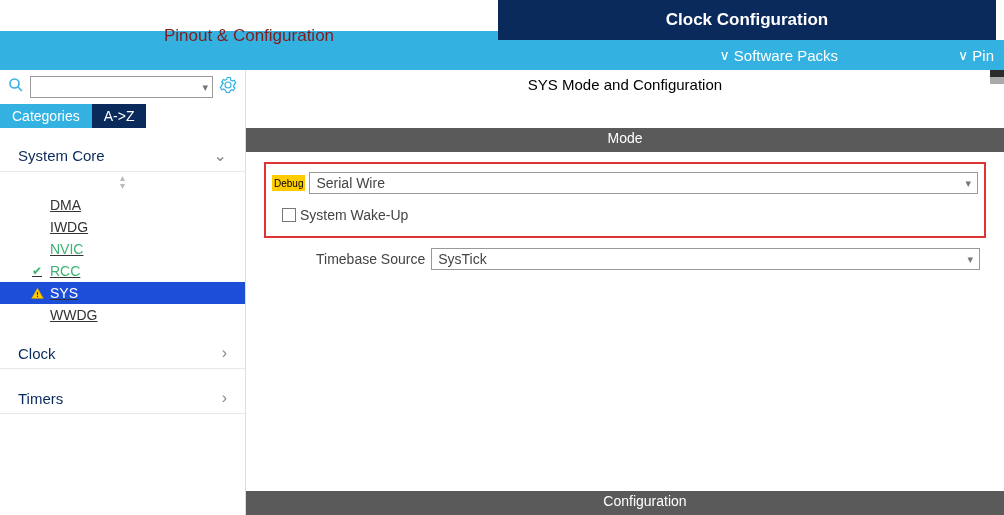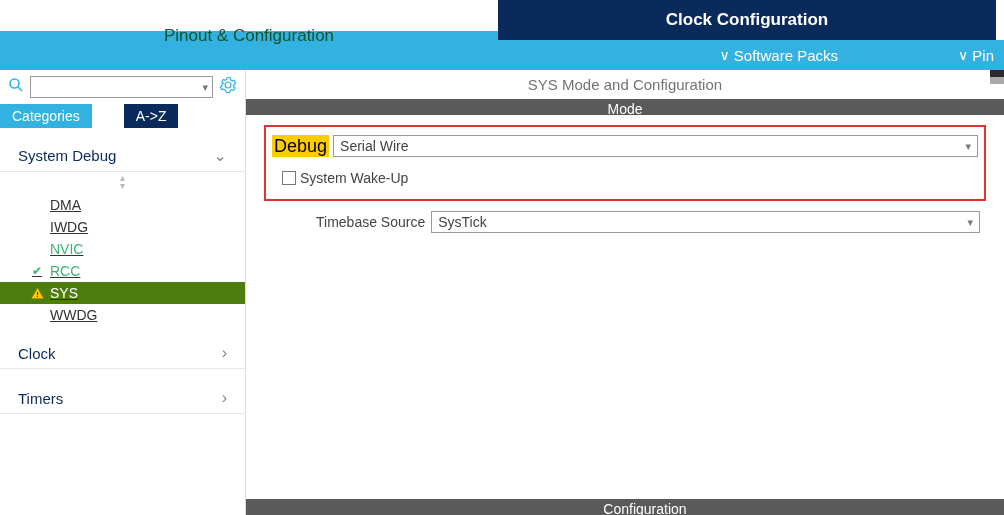--- a/index.html
+++ b/index.html
@@ -1,62 +1,62 @@
 <!DOCTYPE html>
 <html><head>
 <meta charset="utf-8">
 <style>
   * { box-sizing: border-box; margin: 0; padding: 0; font-family: Arial, Helvetica, sans-serif; }
   body { width: 1004px; height: 515px; overflow: hidden; background: #fff; font-size: 14px; color: #333; }
 
   .tabs-main { display: flex; height: 40px; }
   .tab-main { flex: 1; display: flex; align-items: center; justify-content: center; font-size: 17px; cursor: pointer; }
-  .tab-main.active { background: #33b2e1; color: #14532d; margin-top: 31px; }
+  .tab-main.active { background: #33b2e1; color: #7f1d1d; margin-top: 31px; }
   .tab-main.inactive { background: #0a2a5c; color: #fff; font-weight: 600; text-align: center; }
   .tab-thin { width: 8px; background: #fff; }
 
   .subbar { height: 30px; background: #33b2e1; color: #fff; display: flex; align-items: center; font-size: 15px; }
   .subbar .spacer { flex: 1; }
   .subbar .item { display: flex; align-items: center; gap: 4px; padding: 0 10px; cursor: pointer; }
   .chev { font-size: 14px; }
 
   .content { display: flex; height: calc(515px - 70px); }
 
   .sidebar { width: 246px; border-right: 1px solid #ddd; display: flex; flex-direction: column; }
   .search-row { display: flex; align-items: center; padding: 6px 8px; gap: 6px; }
   .search-icon { color: #33b2e1; font-size: 16px; }
   .search-box { flex: 1; height: 22px; border: 1px solid #999; display: flex; align-items: center; justify-content: flex-end; padding: 0 4px; background: #fff; }
   .gear-icon { color: #33b2e1; font-size: 16px; cursor: pointer; }
 
-  .cat-tabs { display: flex; gap: 32px; }
+  .cat-tabs { display: flex; }
   .cat-tab { padding: 4px 12px; font-size: 14px; cursor: pointer; }
   .cat-tab.active { background: #33b2e1; color: #fff; }
   .cat-tab.az { background: #0a2a5c; color: #fff; }
 
   .tree { padding-top: 12px; }
   .group-head { display: flex; align-items: center; justify-content: space-between; padding: 6px 18px; color: #0a2a5c; font-size: 15px; cursor: pointer; border-bottom: 1px solid #e8e8e8; }
   .group-head .arrow { color: #888; font-size: 16px; }
   .sort-center { text-align: center; color: #bbb; font-size: 10px; line-height: 8px; padding: 2px 0 4px 0; }
   .items { padding: 0 0 12px 0; text-decoration: underline; }
   .item-row { display: flex; align-items: center; height: 22px; padding-left: 30px; gap: 6px; cursor: pointer; font-size: 14px; color: #333; }
   .item-row.green { color: #3cb371; }
-  .item-row.selected { background: #4d7c0f; color: #fff; }
+  .item-row.selected { background: #1d4ed8; color: #fff; }
   .item-icon { width: 14px; display: inline-flex; align-items: center; justify-content: center; font-size: 12px; }
   .item-icon.check { color: #3cb371; }
   .item-icon.warn svg { display: block; }
 
   .main { flex: 1; display: flex; flex-direction: column; position: relative; }
-  .p-title { text-align: center; color: #737373; font-size: 15px; padding: 6px 0; }
-  .sect-bar { background: #5a5a5a; color: #fff; text-align: center; height: 16px; line-height: 20px; font-size: 14px; }
+  .p-title { text-align: center; color: #000000; font-size: 15px; padding: 6px 0; }
+  .sect-bar { background: #5a5a5a; color: #fff; text-align: center; height: 24px; line-height: 20px; font-size: 14px; margin-top: 29px; }
 
   .mode-body { padding: 10px 18px 0 18px; }
   .redbox { border: 2px solid #d33; padding: 6px 6px 8px 6px; }
   .row { display: flex; align-items: center; gap: 4px; height: 26px; }
   .row + .row { margin-top: 6px; text-align: center; }
-  .lbl-debug { background: #ffcc00; color: #000; padding: 0 2px; height: 22px; display: flex; align-items: center; font-size: 18px; }
+  .lbl-debug { background: #ffcc00; color: #000; padding: 0 2px; height: 16px; display: flex; align-items: center; font-size: 10px; }
   .dd { flex: 1; height: 22px; border: 1px solid #999; background: #fff; display: flex; align-items: center; justify-content: space-between; padding: 0 6px; font-size: 14px; color: #444; }
   .chk { width: 14px; height: 14px; border: 1px solid #777; background: #fff; }
   .row2 { display: flex; align-items: center; gap: 6px; padding: 10px 6px 0 6px; margin-left: 46px; }
   .lbl2 { color: #444; font-size: 14px; }
 
   .config-gap { flex: 1; }
   .sect-bar.bottom { position: relative; padding-left: 40px; }
 
   .collapse-handle { position: absolute; right: 0; top: 0; width: 14px; height: 14px; display: flex; flex-direction: column; }
   .collapse-handle span { flex:1; }
@@ -104,21 +104,21 @@
       </span>
     </div>
 
     <div class="cat-tabs">
       <div class="cat-tab active">Categories</div>
       <div class="cat-tab az">A-&gt;Z</div>
     </div>
 
     <div class="tree">
       <div class="group-head">
-        <span>System Debug</span>
+        <span>System Core</span>
         <span class="arrow">⌄</span>
       </div>
       <div class="sort-center">▴<br>▾</div>
       <div class="items">
         <div class="item-row">
             <span class="item-icon"></span>
             <span>DMA</span>
           </div>
         <div class="item-row">
             <span class="item-icon"></span>

